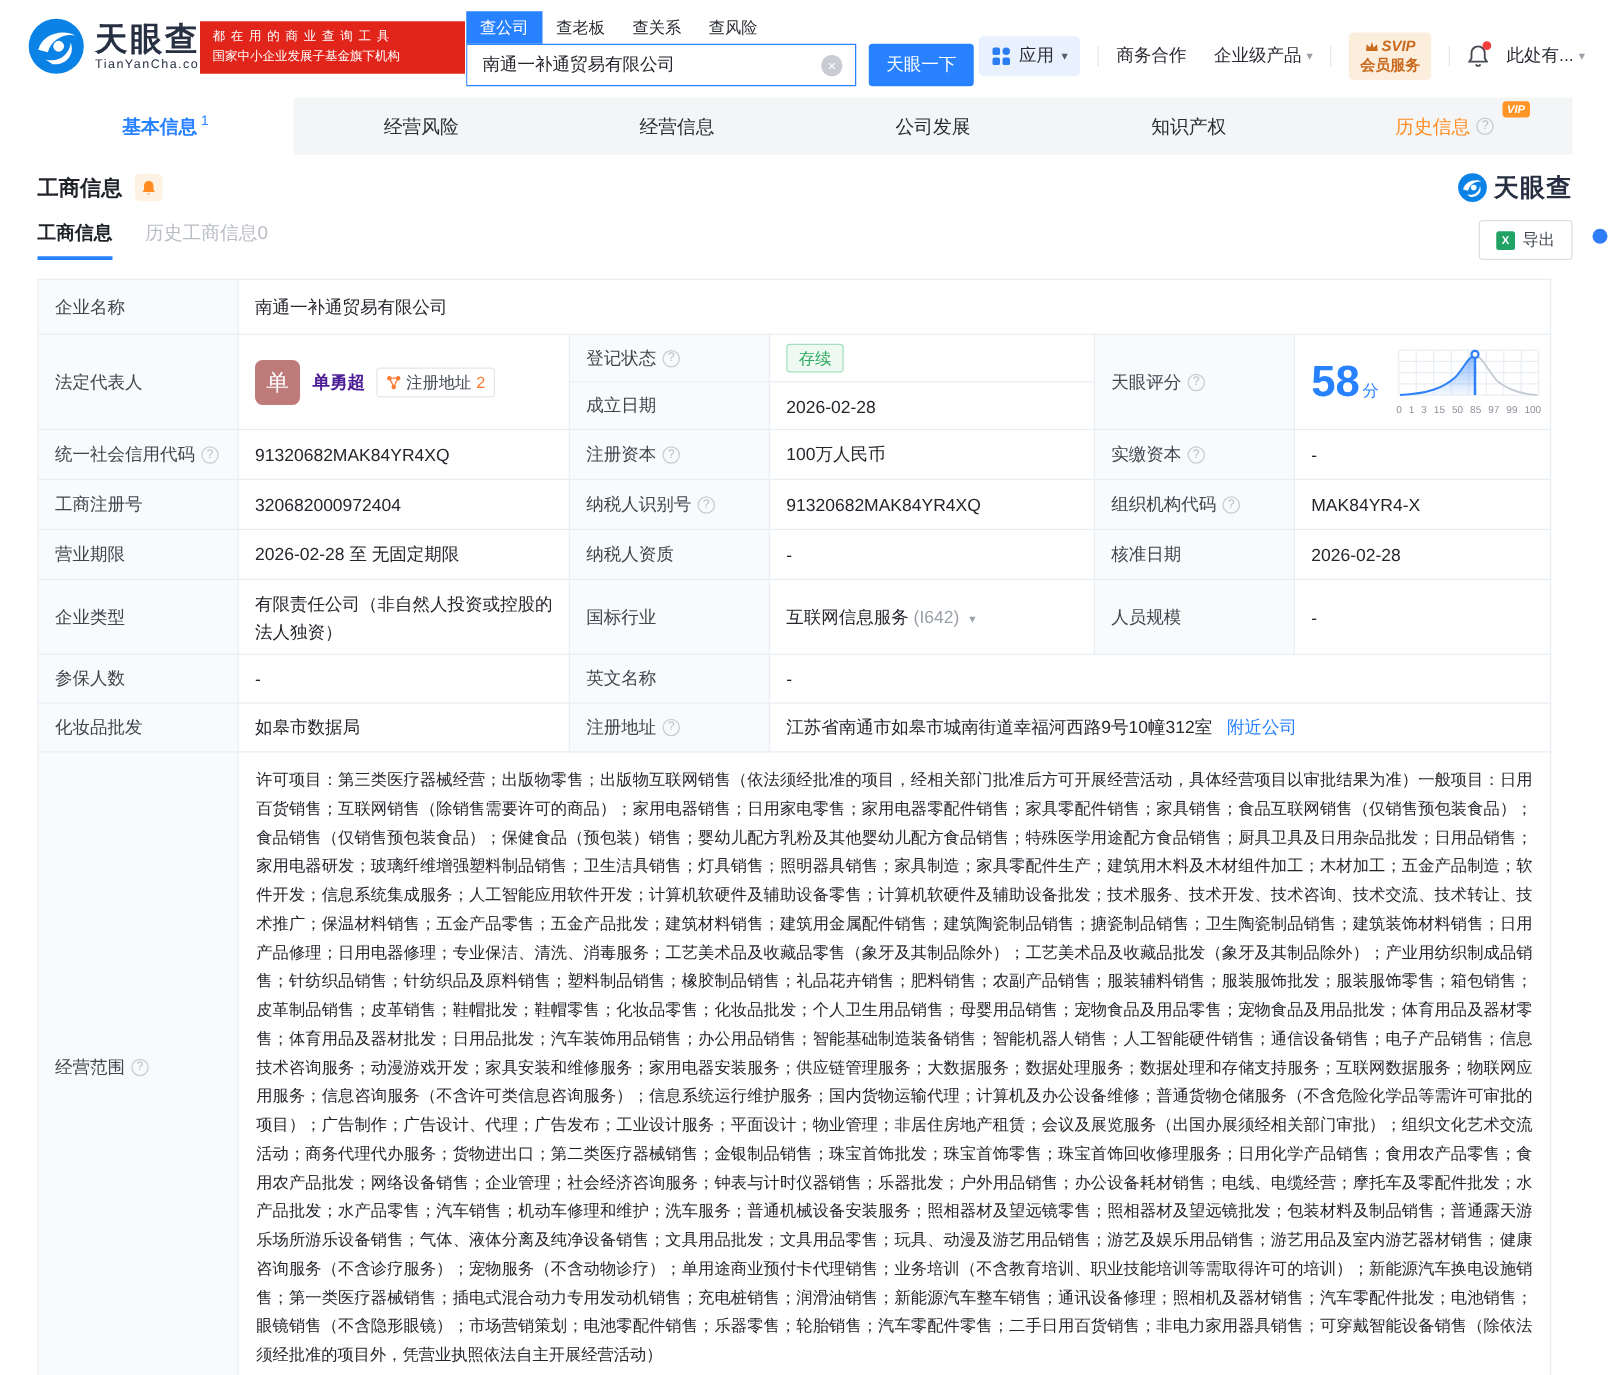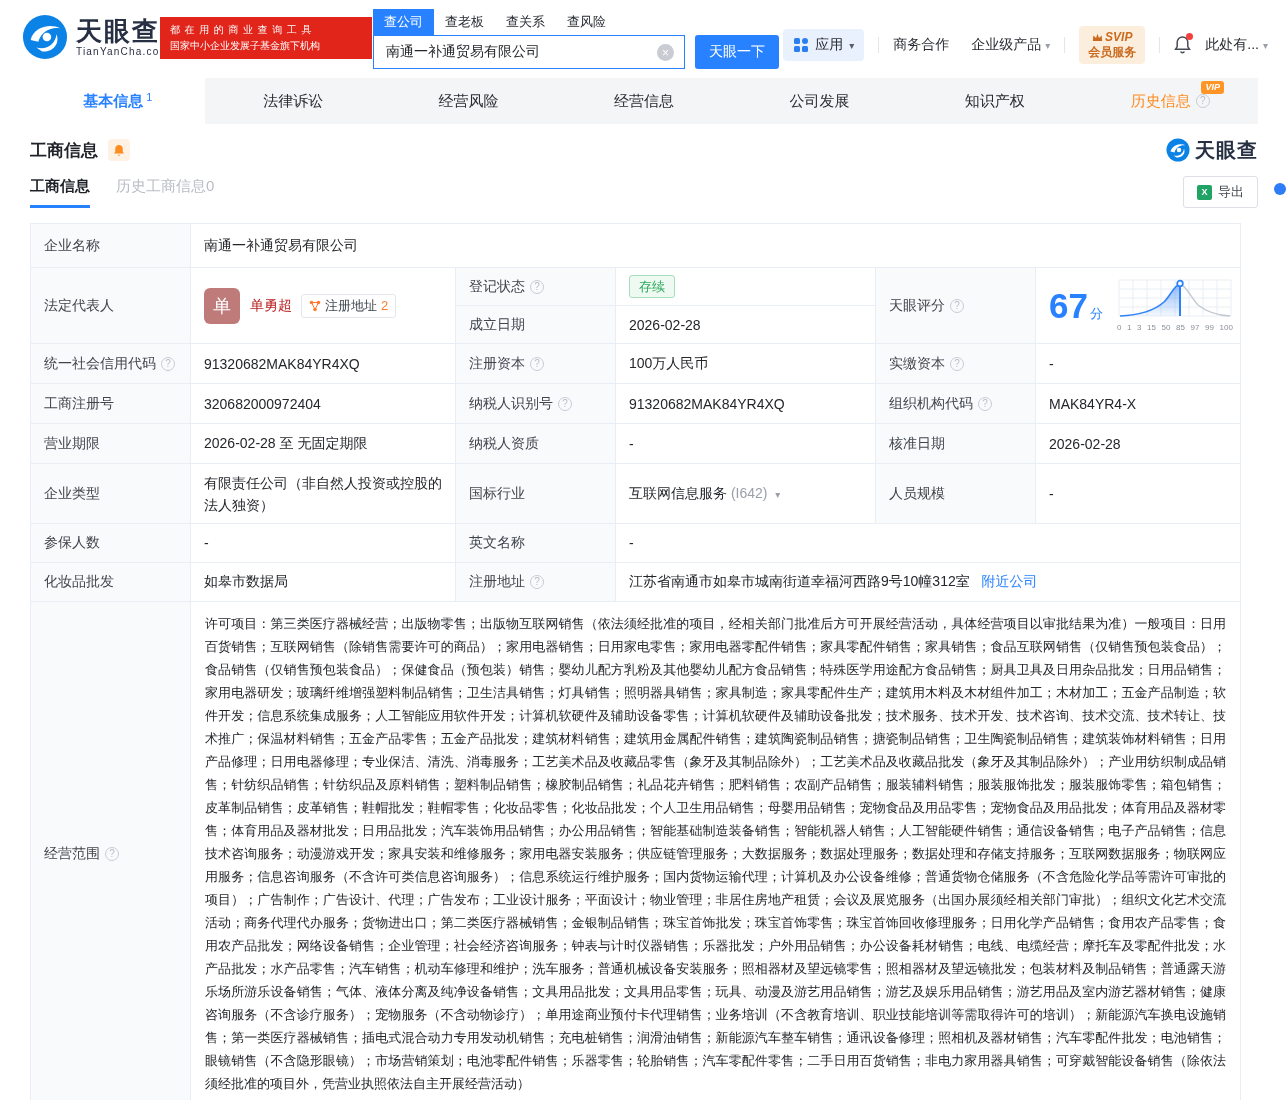--- a/index.html
+++ b/index.html
@@ -84,21 +84,21 @@
   .info-table { width:1210px; border-collapse:collapse; margin-top:16px; table-layout:fixed; }
   .info-table td { border:1px solid #e9edf4; font-size:14px; padding:0 13px; vertical-align:middle; }
   .info-table td.lbl { background:#f8fafc; color:#40454d; }
   .info-table td.val { color:#24262b; }
   tr.h44 td { height:44px; } tr.h38 td { height:38px; } tr.h40 td { height:40px; }
   tr.h60 td { height:60px; } tr.h39 td { height:39px; }
   .lbl-inner { display:flex; align-items:center; }
   .rep { display:flex; align-items:center; }
   .avatar { width:36px; height:36px; border-radius:6px; background:#bf7a7a; color:#fff; font-size:18px;
             display:flex; align-items:center; justify-content:center; cursor:pointer; flex:none; }
-  .rep-name { color:#b91c1c; font-weight:400; margin-left:10px; cursor:pointer; text-decoration:none; }
+  .rep-name { color:#4c1d95; font-weight:700; margin-left:10px; cursor:pointer; text-decoration:none; }
   .related { display:flex; align-items:center; border:1px solid #e4e7ec; border-radius:3px; padding:2px 7px;
              margin-left:9px; font-size:13px; color:#41464f; cursor:pointer; background:#fff; }
   .related svg { margin-right:4px; }
   .rel-count { color:#ff7a2f; margin-left:4px; }
   .status-badge { display:inline-block; background:#edf9f1; border:1px solid #a5dfbe; color:#2eaa5e;
                   font-size:13px; border-radius:3px; padding:2px 9px; line-height:17px; }
   .score-wrap { display:flex; align-items:center; }
   .score-num { display:flex; align-items:baseline; color:#2882ff; }
   .score { font-size:35px; font-weight:700; line-height:1; }
   .score-unit { font-size:13px; margin-left:2px; }
@@ -189,23 +189,20 @@
     </a>
   </div>
 </div>
 
 <div class="main-tabs">
   <div class="mtab active">
     <span>基本信息</span>
     <sup>1</sup>
   </div>
   <div class="mtab">
-      <span>法律诉讼</span>
-    </div>
-  <div class="mtab">
       <span>经营风险</span>
     </div>
   <div class="mtab">
       <span>经营信息</span>
     </div>
   <div class="mtab">
       <span>公司发展</span>
     </div>
   <div class="mtab">
       <span>知识产权</span>
@@ -292,21 +289,21 @@
       </td>
       <td class="lbl" rowspan="2">
         <span class="lbl-inner">
               <span>天眼评分</span>
               <span class="q">?</span>
             </span>
       </td>
       <td class="val" rowspan="2">
         <div class="score-wrap">
           <div class="score-num">
-            <span class="score">67</span>
+            <span class="score">58</span>
             <span class="score-unit">分</span>
           </div>
           <div class="curve">
             <svg width="116" height="40" viewBox="0 0 116 40">
               <g stroke="#e9eef5" stroke-width="1">
                 <line x1="2" y1="1" x2="114" y2="1"></line>
                     <line x1="2" y1="10" x2="114" y2="10"></line>
                 <line x1="2" y1="19" x2="114" y2="19"></line>
                     <line x1="2" y1="28" x2="114" y2="28"></line>
                 <line x1="2" y1="37" x2="114" y2="37"></line>

